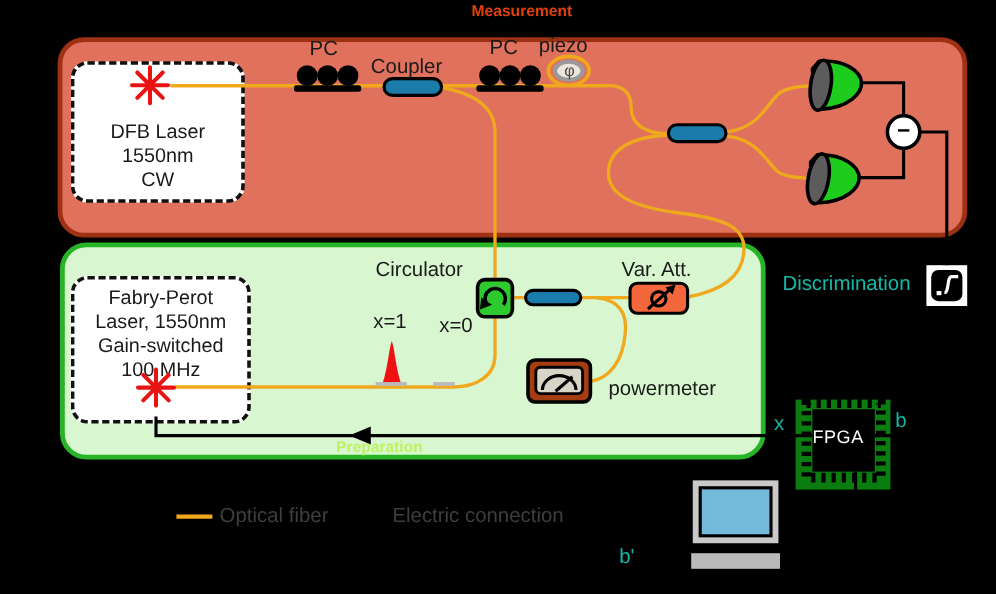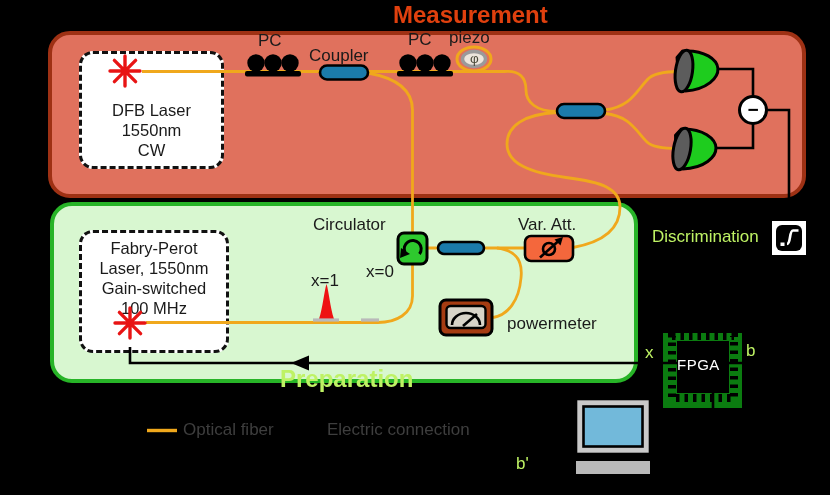--- a/index.html
+++ b/index.html
@@ -3,29 +3,29 @@
 <meta charset="utf-8">
 <style>
   html,body{margin:0;padding:0;background:#000;}
   #stage{position:relative;width:830px;height:495px;background:#000;overflow:hidden;
          font-family:"Liberation Sans",sans-serif;}
   .panel{position:absolute;box-sizing:border-box;}
   #measurement-box{left:48px;top:31px;width:758px;height:167px;background:#e0715d;
       border:4px solid #9e3114;border-radius:22px;z-index:1;}
   #preparation-box{left:50px;top:202px;width:588px;height:181px;background:#d8f7d0;
       border:4px solid #27b427;border-radius:22px;z-index:1;}
-  .laser-box{position:absolute;background:#fff;border:3px dashed #111;border-radius:14px;z-index:2;margin-left:20px;}
+  .laser-box{position:absolute;background:#fff;border:3px dashed #111;border-radius:14px;z-index:2;}
   #dfb-box{left:59px;top:51px;width:139px;height:112px;}
   #fp-box{left:59px;top:230px;width:144px;height:117px;}
   #fpga-box{position:absolute;left:663px;top:333px;width:79px;height:75px;background:#0b7c10;z-index:2;}
   #disc-icon-bg{position:absolute;left:772px;top:221px;width:34px;height:34px;background:#fff;z-index:2;}
   svg#wires{position:absolute;left:0;top:0;z-index:3;}
   .lbl{position:absolute;z-index:4;white-space:nowrap;color:#1a1a1a;font-size:17px;line-height:1.1;}
-  .title{font-weight:bold;font-size:24px;}
-  .gray{color:#bef264;}
+  .title{font-weight:bold;font-size:13px;}
+  .gray{color:#14b8a6;}
   .boxtext{position:absolute;z-index:4;width:100%;text-align:center;font-size:16.5px;line-height:20px;color:#1a1a1a;}
   #fpga-label{position:absolute;left:677px;top:356px;width:52px;text-align:left;color:#fff;
       font-size:15px;z-index:5;letter-spacing:0.5px;}
   #minus-label{position:absolute;left:741px;top:99px;width:24px;text-align:center;font-size:19px;
       font-weight:bold;z-index:5;color:#000;}
   #phi-label{position:absolute;left:467px;top:51px;width:15px;text-align:center;font-size:13.5px;
       color:#4a4a3a;z-index:5;}
 </style>
 </head>
 <body>
@@ -170,21 +170,21 @@
   <div class="lbl title" style="left:256px;top:366px;color:#bef264;margin-left:24px;">Preparation</div>
 
   <div class="lbl" style="left:258px;top:32px;">PC</div>
   <div class="lbl" style="left:309px;top:47px;">Coupler</div>
   <div class="lbl" style="left:408px;top:31px;">PC</div>
   <div class="lbl" style="left:449px;top:29px;">piezo</div>
   <div id="phi-label">φ</div>
   <div id="minus-label">−</div>
 
   <div class="lbl" style="left:313px;top:216px;">Circulator</div>
-  <div class="lbl" style="left:311px;top:272px;">x=1</div>
+  <div class="lbl" style="left:311px;top:259px;">x=1</div>
   <div class="lbl" style="left:356px;top:263px;margin-left:10px;">x=0</div>
   <div class="lbl" style="left:518px;top:216px;">Var. Att.</div>
   <div class="lbl" style="left:495px;top:315px;margin-left:12px;">powermeter</div>
 
   <div class="lbl gray" style="left:652px;top:228px;">Discrimination</div>
   <div id="fpga-label">FPGA</div>
   <div class="lbl gray" style="left:645px;top:344px;">x</div>
   <div class="lbl gray" style="left:746px;top:342px;">b</div>
   <div class="lbl gray" style="left:516px;top:455px;">b'</div>
 

